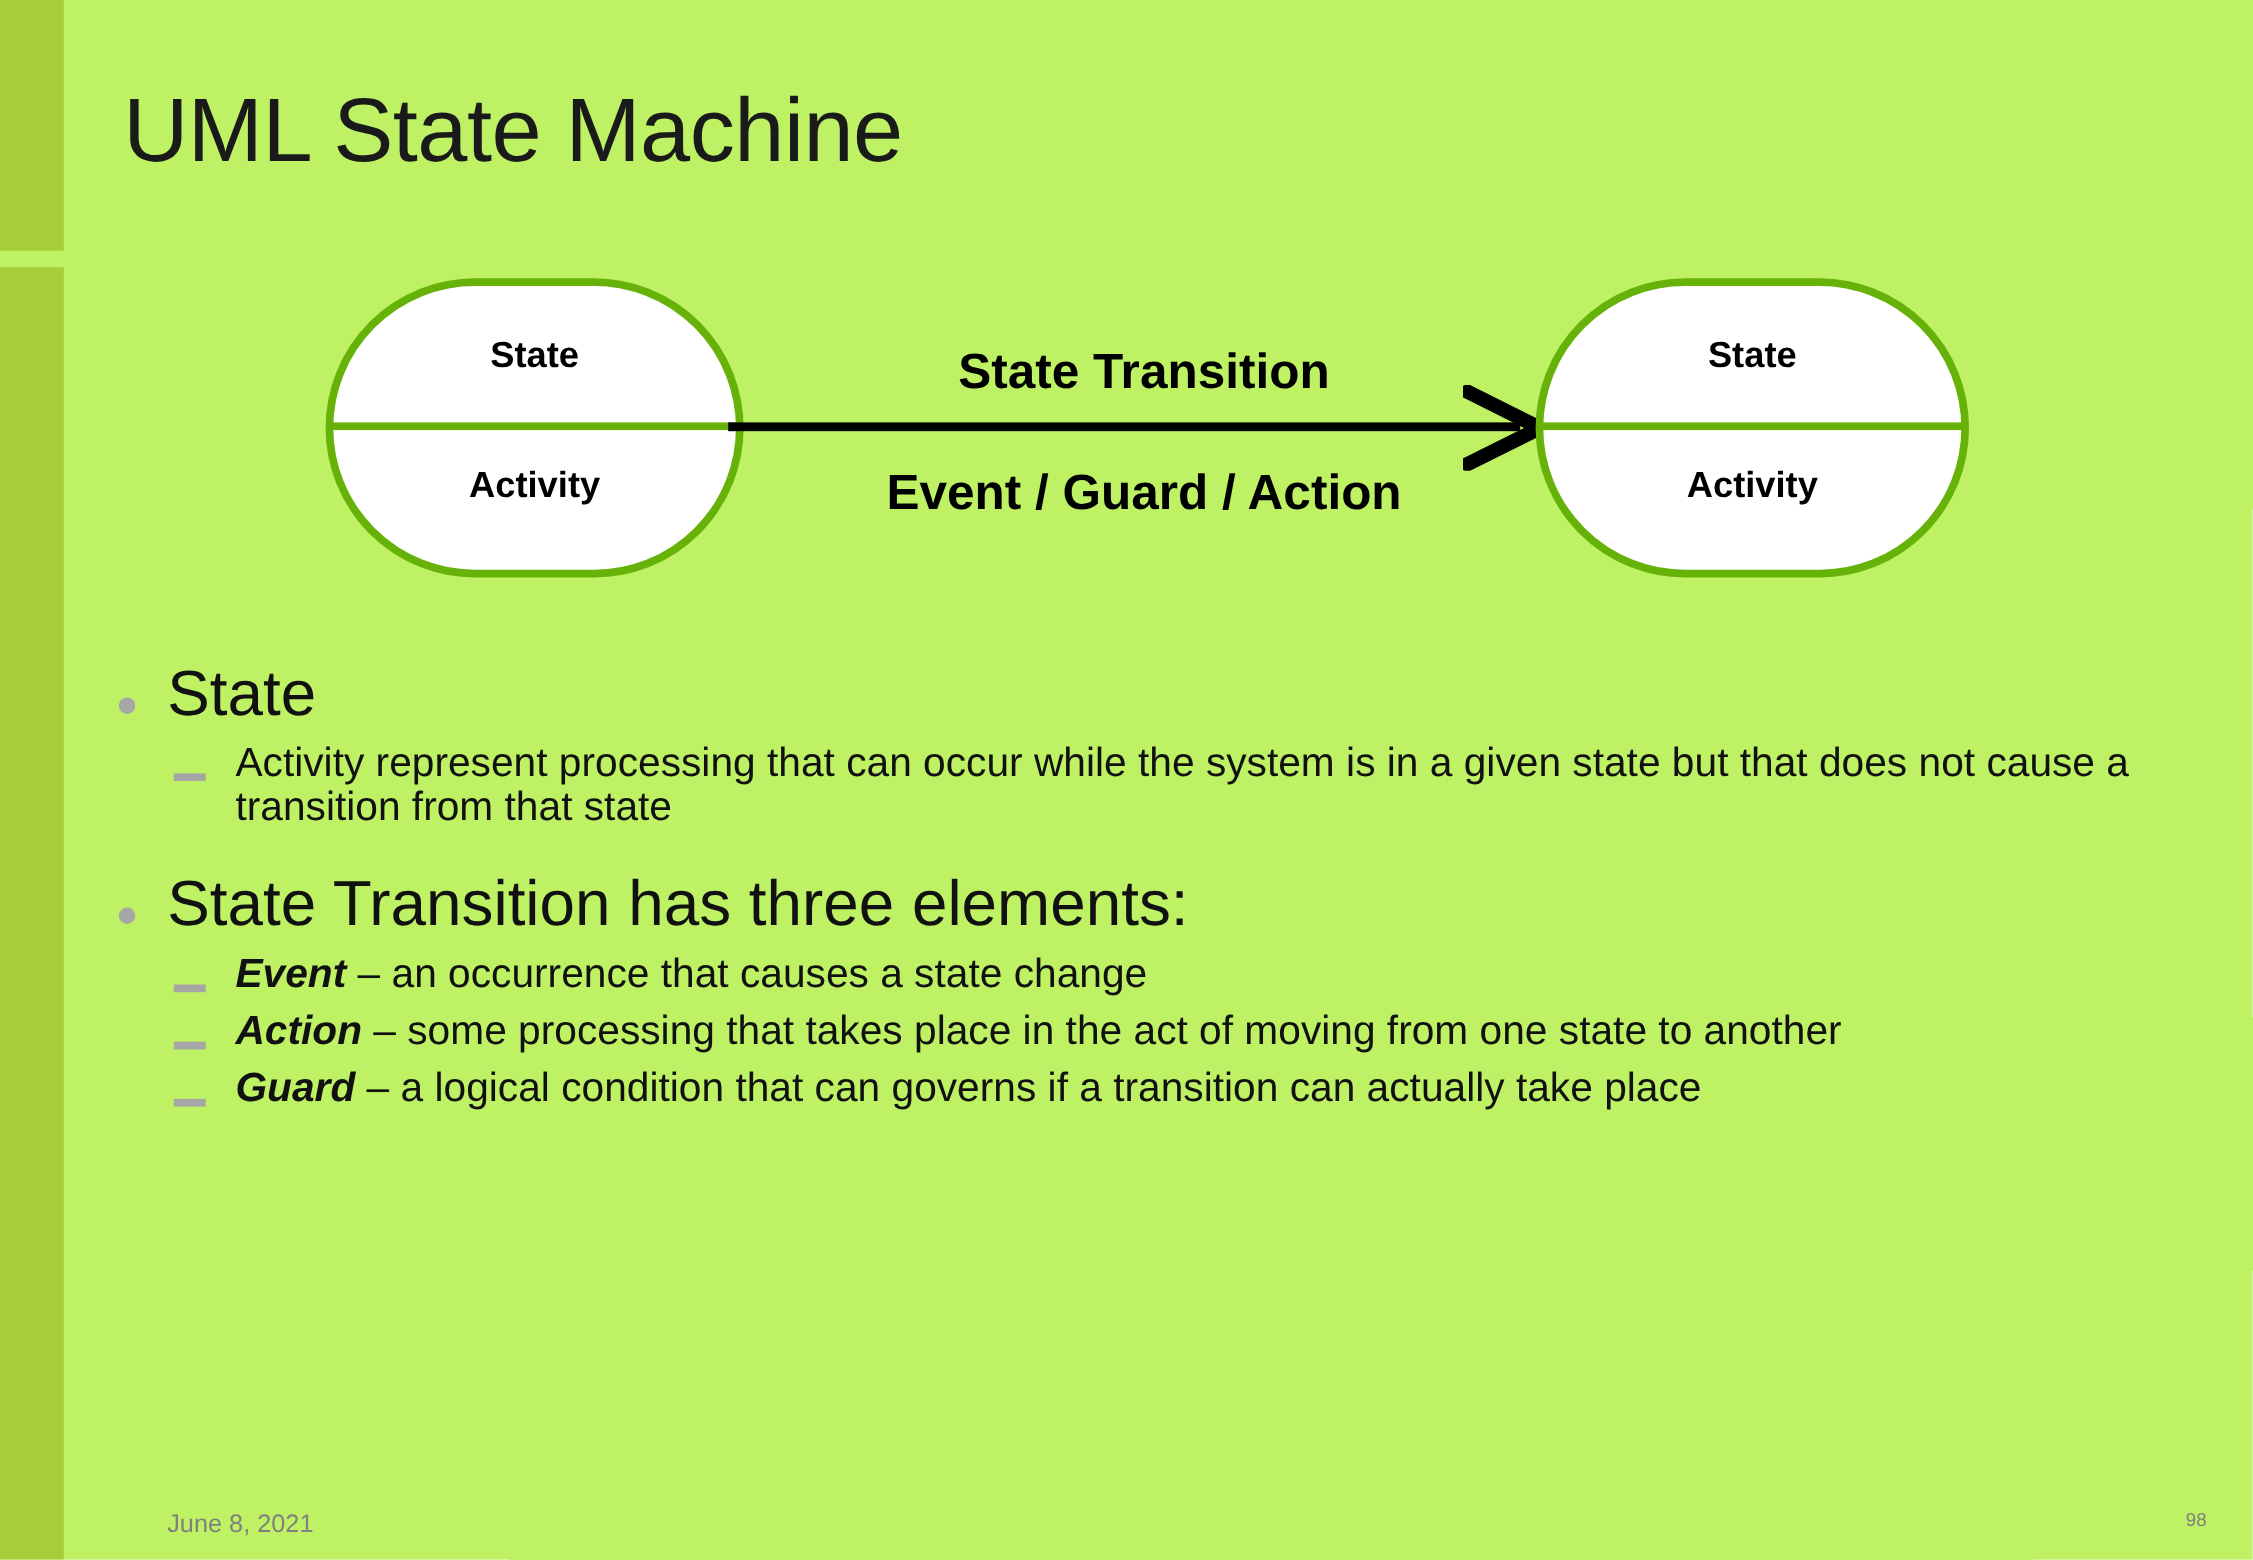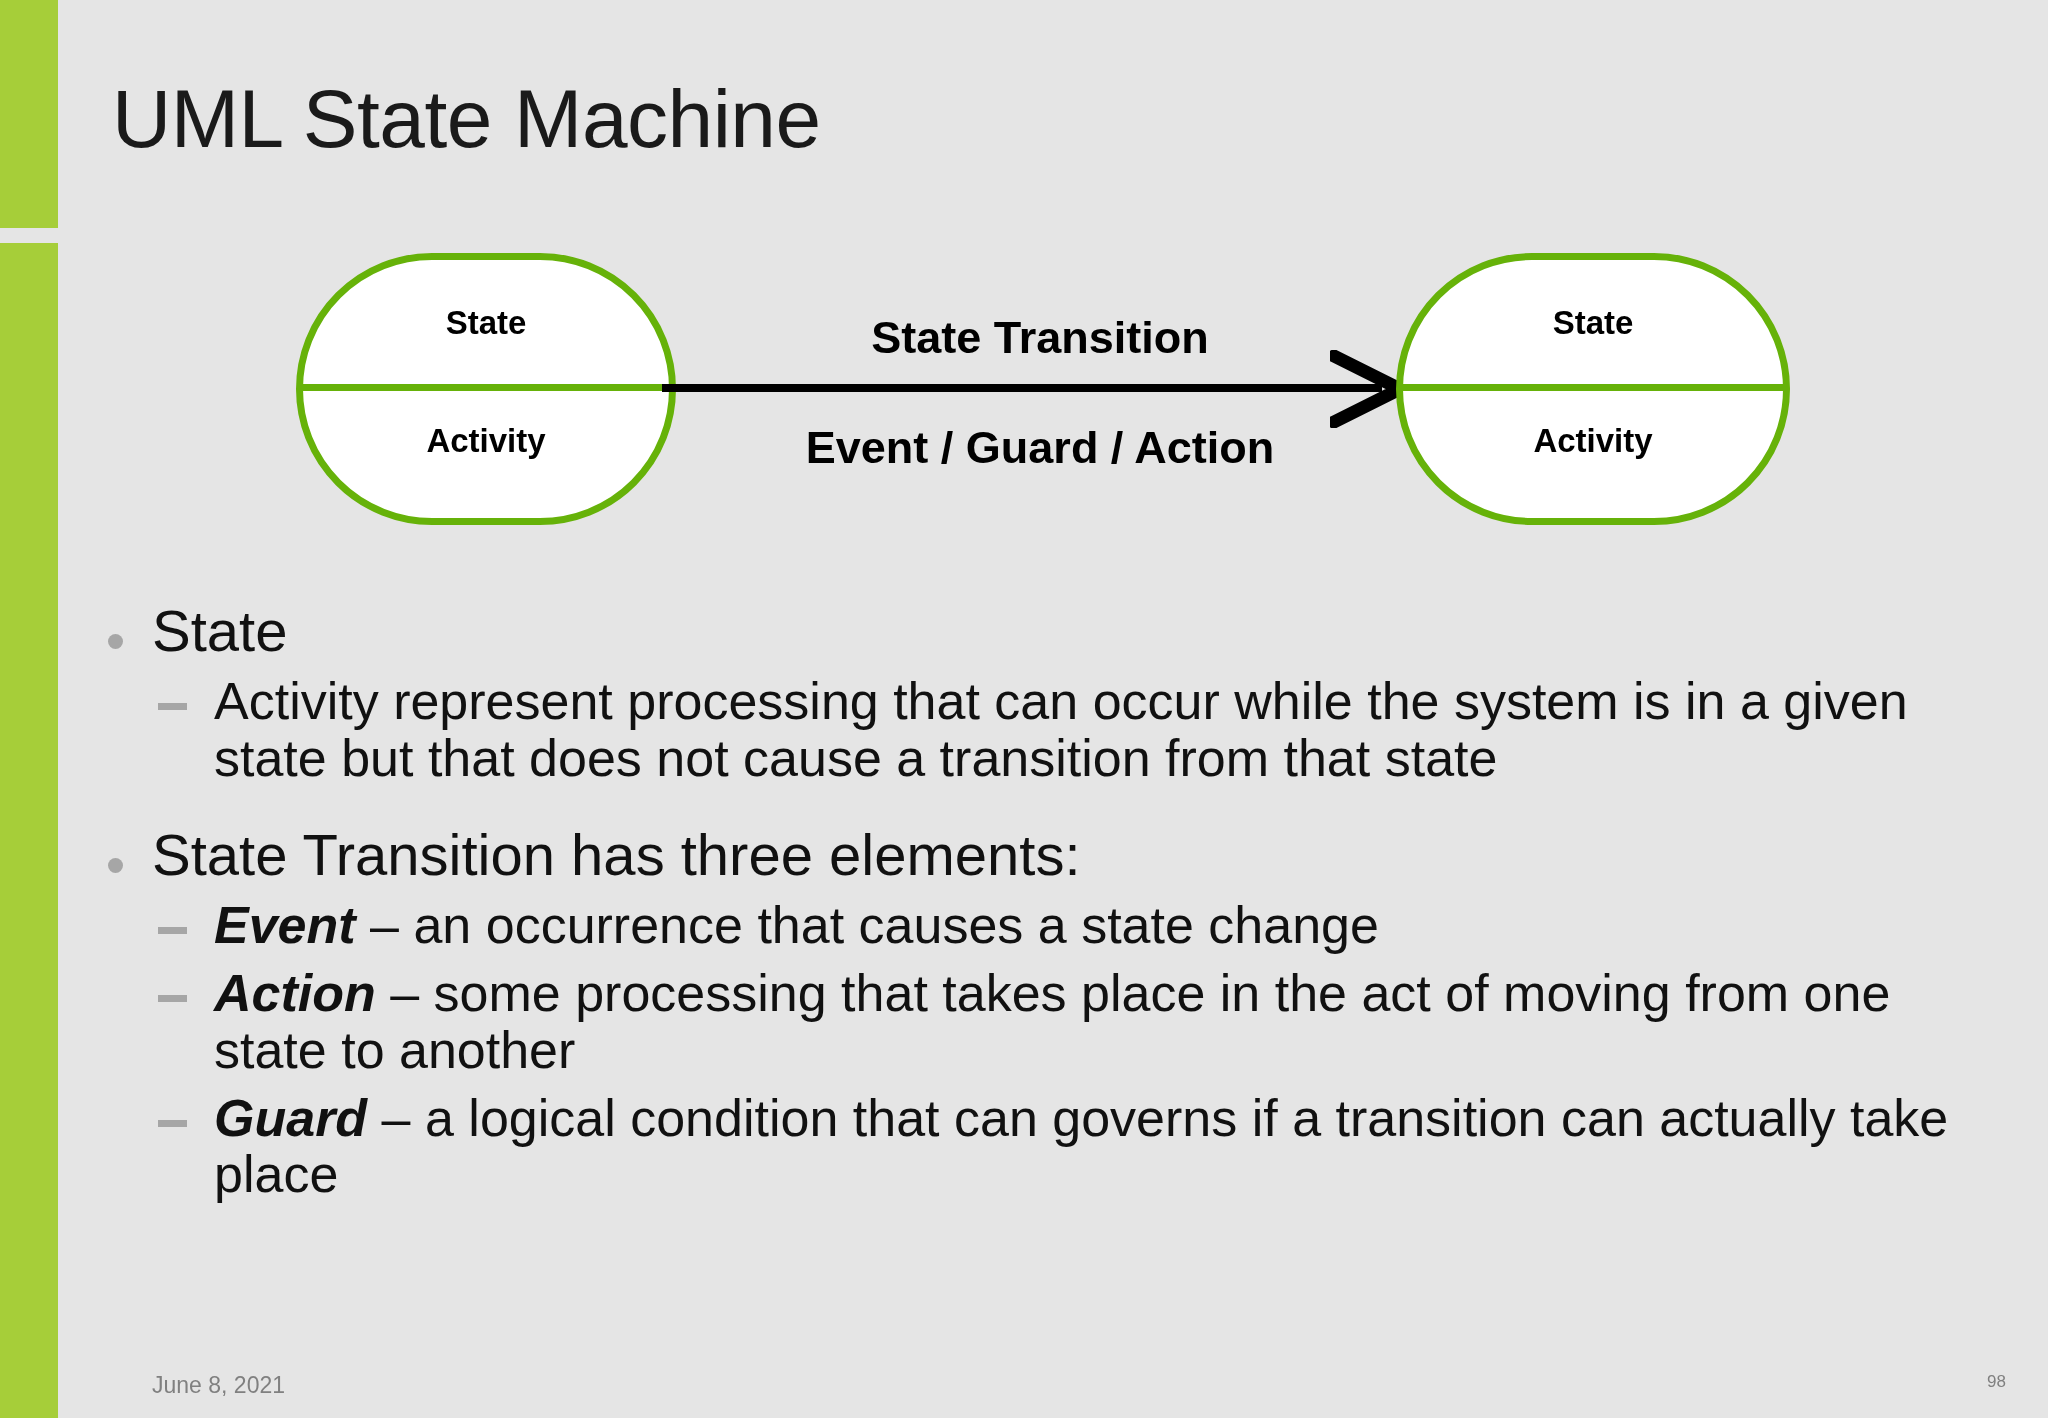--- a/index.html
+++ b/index.html
@@ -7,21 +7,21 @@
     padding: 0;
     background: #ffffff;
   }
   body {
     font-family: "Liberation Sans", sans-serif;
   }
   #slide {
     position: relative;
     width: 2048px;
     height: 1418px;
-    background: #e5e5e5;
+    background: #bef264;
     overflow: hidden;
   }
 
   
   .accent-bar {
     position: absolute;
     left: 0;
     width: 58px;
     background: #a6ce39;
   }
@@ -127,21 +127,21 @@
     left: 12px;
     top: 34px;
     width: 15px;
     height: 15px;
     border-radius: 50%;
     background: #a6a6a6;
   }
   .l2 {
     position: relative;
     padding-left: 118px;
-    font-size: 52px;
+    font-size: 37px;
     line-height: 1.08;
     color: #111111;
     margin-top: 12px;
   }
   .l2 .dash {
     position: absolute;
     left: 62px;
     top: 30px;
     width: 29px;
     height: 7px;

